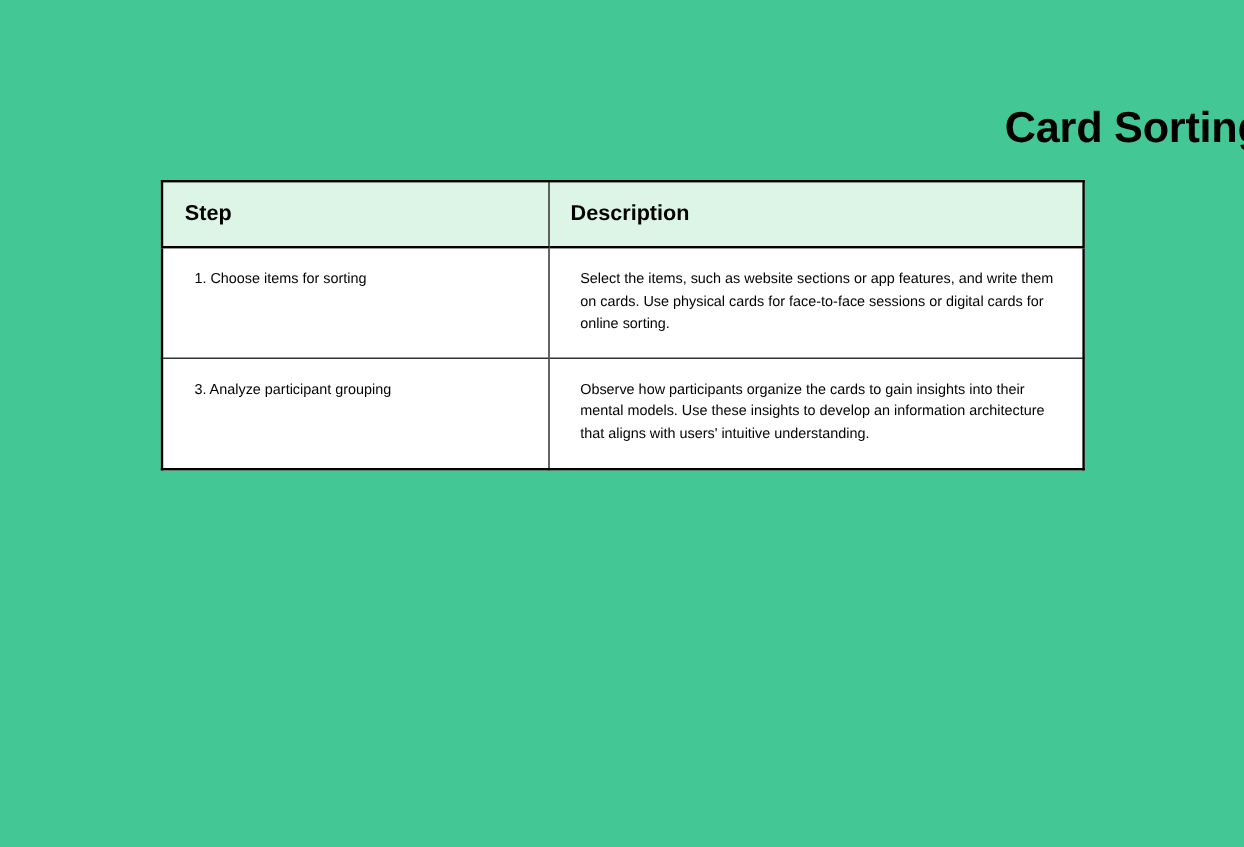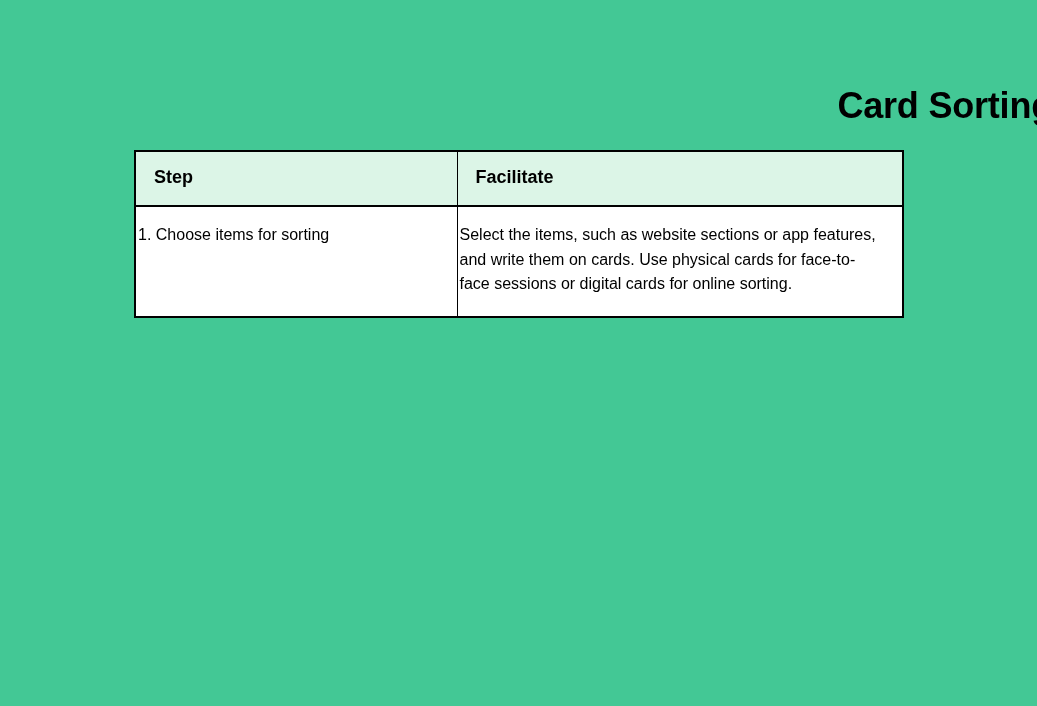--- a/index.html
+++ b/index.html
@@ -66,23 +66,23 @@
     font-weight: bold;
     color: #000000;
     line-height: 1.3;
   }
 
   thead th.th-step {
     border-right: 1px solid #000000;
   }
 
   tbody td {
-    padding: 16px 18px 20px 2px;
+    padding: 16px 18px 20px 26px;
     vertical-align: top;
-    font-size: 16px;
+    font-size: 12px;
     color: #000000;
     line-height: 1.52;
     background: #ffffff;
   }
 
   tbody td.cell-step {
     border-right: 1px solid #000000;
   }
 
   tbody tr + tr td {
@@ -103,25 +103,29 @@
 
   <div class="table-wrap">
     <table class="data-table">
       <colgroup>
         <col class="col-step">
         <col class="col-desc">
       </colgroup>
       <thead>
         <tr class="header-row">
           <th class="th-step">Step</th>
-          <th class="th-desc">Facilitate</th>
+          <th class="th-desc">Description</th>
         </tr>
       </thead>
       <tbody>
         <tr>
           <td class="cell-step">1. Choose items for sorting</td>
           <td class="cell-desc">Select the items, such as website sections or app features, and write them on cards. Use physical cards for face-to-face sessions or digital cards for online sorting.</td>
+        </tr>
+        <tr>
+          <td class="cell-step">3. Analyze participant grouping</td>
+          <td class="cell-desc">Observe how participants organize the cards to gain insights into their mental models. Use these insights to develop an information architecture that aligns with users' intuitive understanding.</td>
         </tr>
       </tbody>
     </table>
   </div>
 
 </div>
 
 </body></html>

